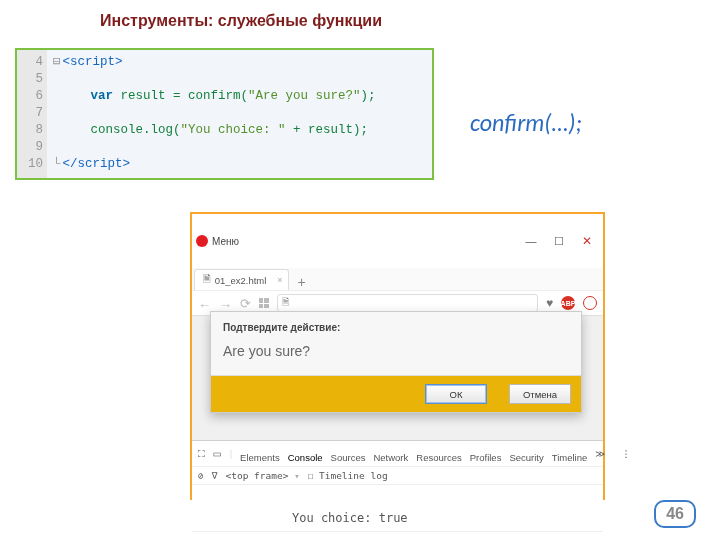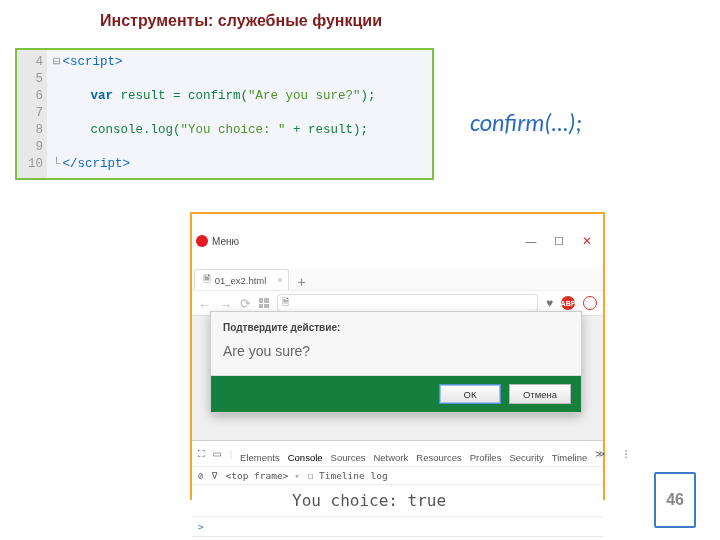--- a/index.html
+++ b/index.html
@@ -185,25 +185,25 @@
     font-weight: bold;
     font-size: 10px;
   }
   .dialog-msg {
     padding: 6px 12px 16px;
     color: #666;
     font-size: 14px;
   }
   .dialog-btns {
     padding: 8px 10px;
-    background: #15803d;
+    background: #eab308;
     border-top: 1px solid #ddd;
     display: flex;
     justify-content: flex-end;
-    gap: 8px;
+    gap: 22px;
   }
   .dlg-btn {
     min-width: 60px;
     height: 18px;
     border: 1px solid #b8b8b8;
     background: linear-gradient(#fefefe,#e6e6e6);
     font-size: 9.5px;
     color: #333;
     display: flex; align-items: center; justify-content: center;
   }
@@ -222,21 +222,22 @@
     gap: 8px;
     padding: 3px 6px;
     border-bottom: 1px solid #eee;
   }
   .dt-tabs { font-family: Arial; }
   .dt-tab { color: #555; margin-top: 8px; }
   .dt-tab.active { color: #000; }
   .dt-divider { color: #ddd; }
   .dt-console-out {
     padding: 6px 6px 6px 100px;
-    font-size: 16px;
+    font-size: 12px;
+    margin-top: 20px;
   }
   .dt-prompt {
     border-top: 1px solid #eee;
     padding: 4px 6px;
     color: #3b78d8;
   }
   .dt-footer {
     border-top: 1px solid #e5e5e5;
     padding: 6px 8px;
     font-family: Arial;
@@ -246,22 +247,22 @@
     align-items: center;
     gap: 6px;
   }
   .chev { color: #aaa; font-size: 9px; }
   
   .pagenum {
     position: absolute;
     right: 24px;
     bottom: 12px;
     border: 2px solid #3b7bc8;
-    border-radius: 2px;
-    padding: 17px 10px;
+    border-radius: 10px;
+    padding: 3px 10px;
     font-weight: bold;
     color: #888;
     font-size: 16px;
   }
 </style>
 </head>
 <body>
 
 <div class="slide-title">Инструменты: служебные функции</div>
 

